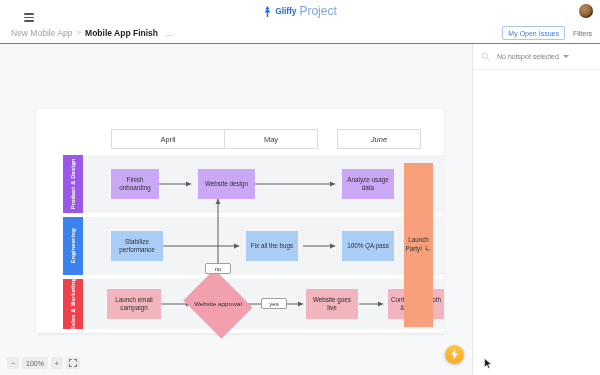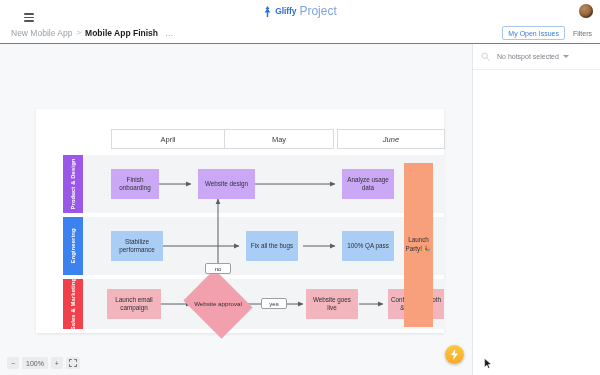--- a/index.html
+++ b/index.html
@@ -244,22 +244,22 @@
       <span class="chev"></span>
     </div>
   </div>
 </div>
 
 <div id="canvas-area">
   <div id="diagram-card">
     <div id="diagram-inner">
 
       <div class="col-head" style="left:48px;width:114px;">April</div>
-      <div class="col-head" style="left:161px;width:110px;">May</div>
-      <div class="col-head" style="left:274px;width:108px;font-style:italic;">June</div>
+      <div class="col-head" style="left:161px;width:94px;">May</div>
+      <div class="col-head" style="left:274px;width:84px;font-style:italic;">June</div>
 
       <div class="lane-body" style="top:26px;height:58px;"></div>
       <div class="lane-body" style="top:88px;height:58px;"></div>
       <div class="lane-body" style="top:150px;height:50px;"></div>
 
       <div class="lane-label" style="top:26px;height:58px;background:#9b57e8;">
         <span>Product &amp; Design</span>
       </div>
       <div class="lane-label" style="top:88px;height:58px;background:#3b82f0;">
         <span>Engineering</span>

